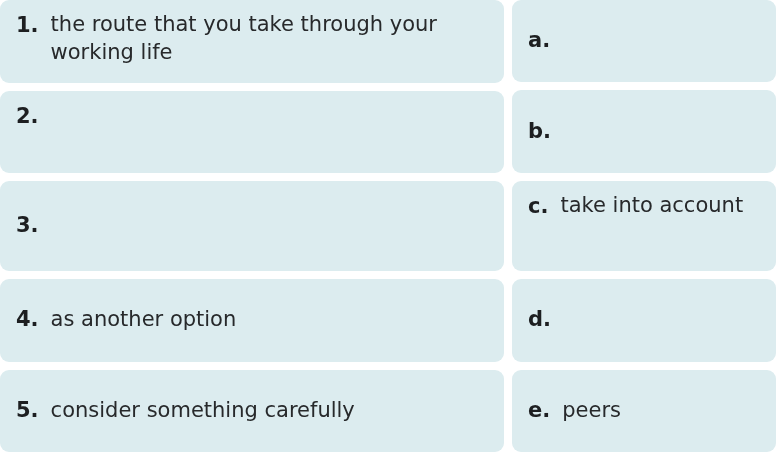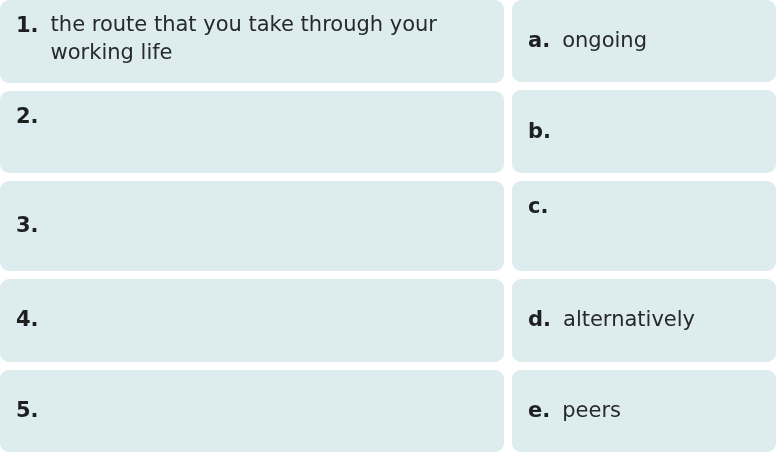--- a/index.html
+++ b/index.html
@@ -90,46 +90,47 @@
     <div class="card left-2 align-top">
       <span class="marker">2.</span>
     </div>
 
     <div class="card left-3 align-center">
       <span class="marker">3.</span>
     </div>
 
     <div class="card left-4 align-center">
       <span class="marker">4.</span>
+      <span class="card-text">as another option</span>
     </div>
 
     <div class="card left-5 align-center">
       <span class="marker">5.</span>
+      <span class="card-text">consider something carefully</span>
     </div>
 
   </div>
 
   <div class="column column-right">
 
     <div class="card right-1 align-center">
       <span class="marker">a.</span>
-      <span class="card-text">ongoing</span>
     </div>
 
     <div class="card right-2 align-center">
       <span class="marker">b.</span>
     </div>
 
     <div class="card right-3 align-top">
       <span class="marker">c.</span>
+      <span class="card-text">take into account</span>
     </div>
 
     <div class="card right-4 align-center">
       <span class="marker">d.</span>
-      <span class="card-text">alternatively</span>
     </div>
 
     <div class="card right-5 align-center">
       <span class="marker">e.</span>
       <span class="card-text">peers</span>
     </div>
 
   </div>
 
 </div>

